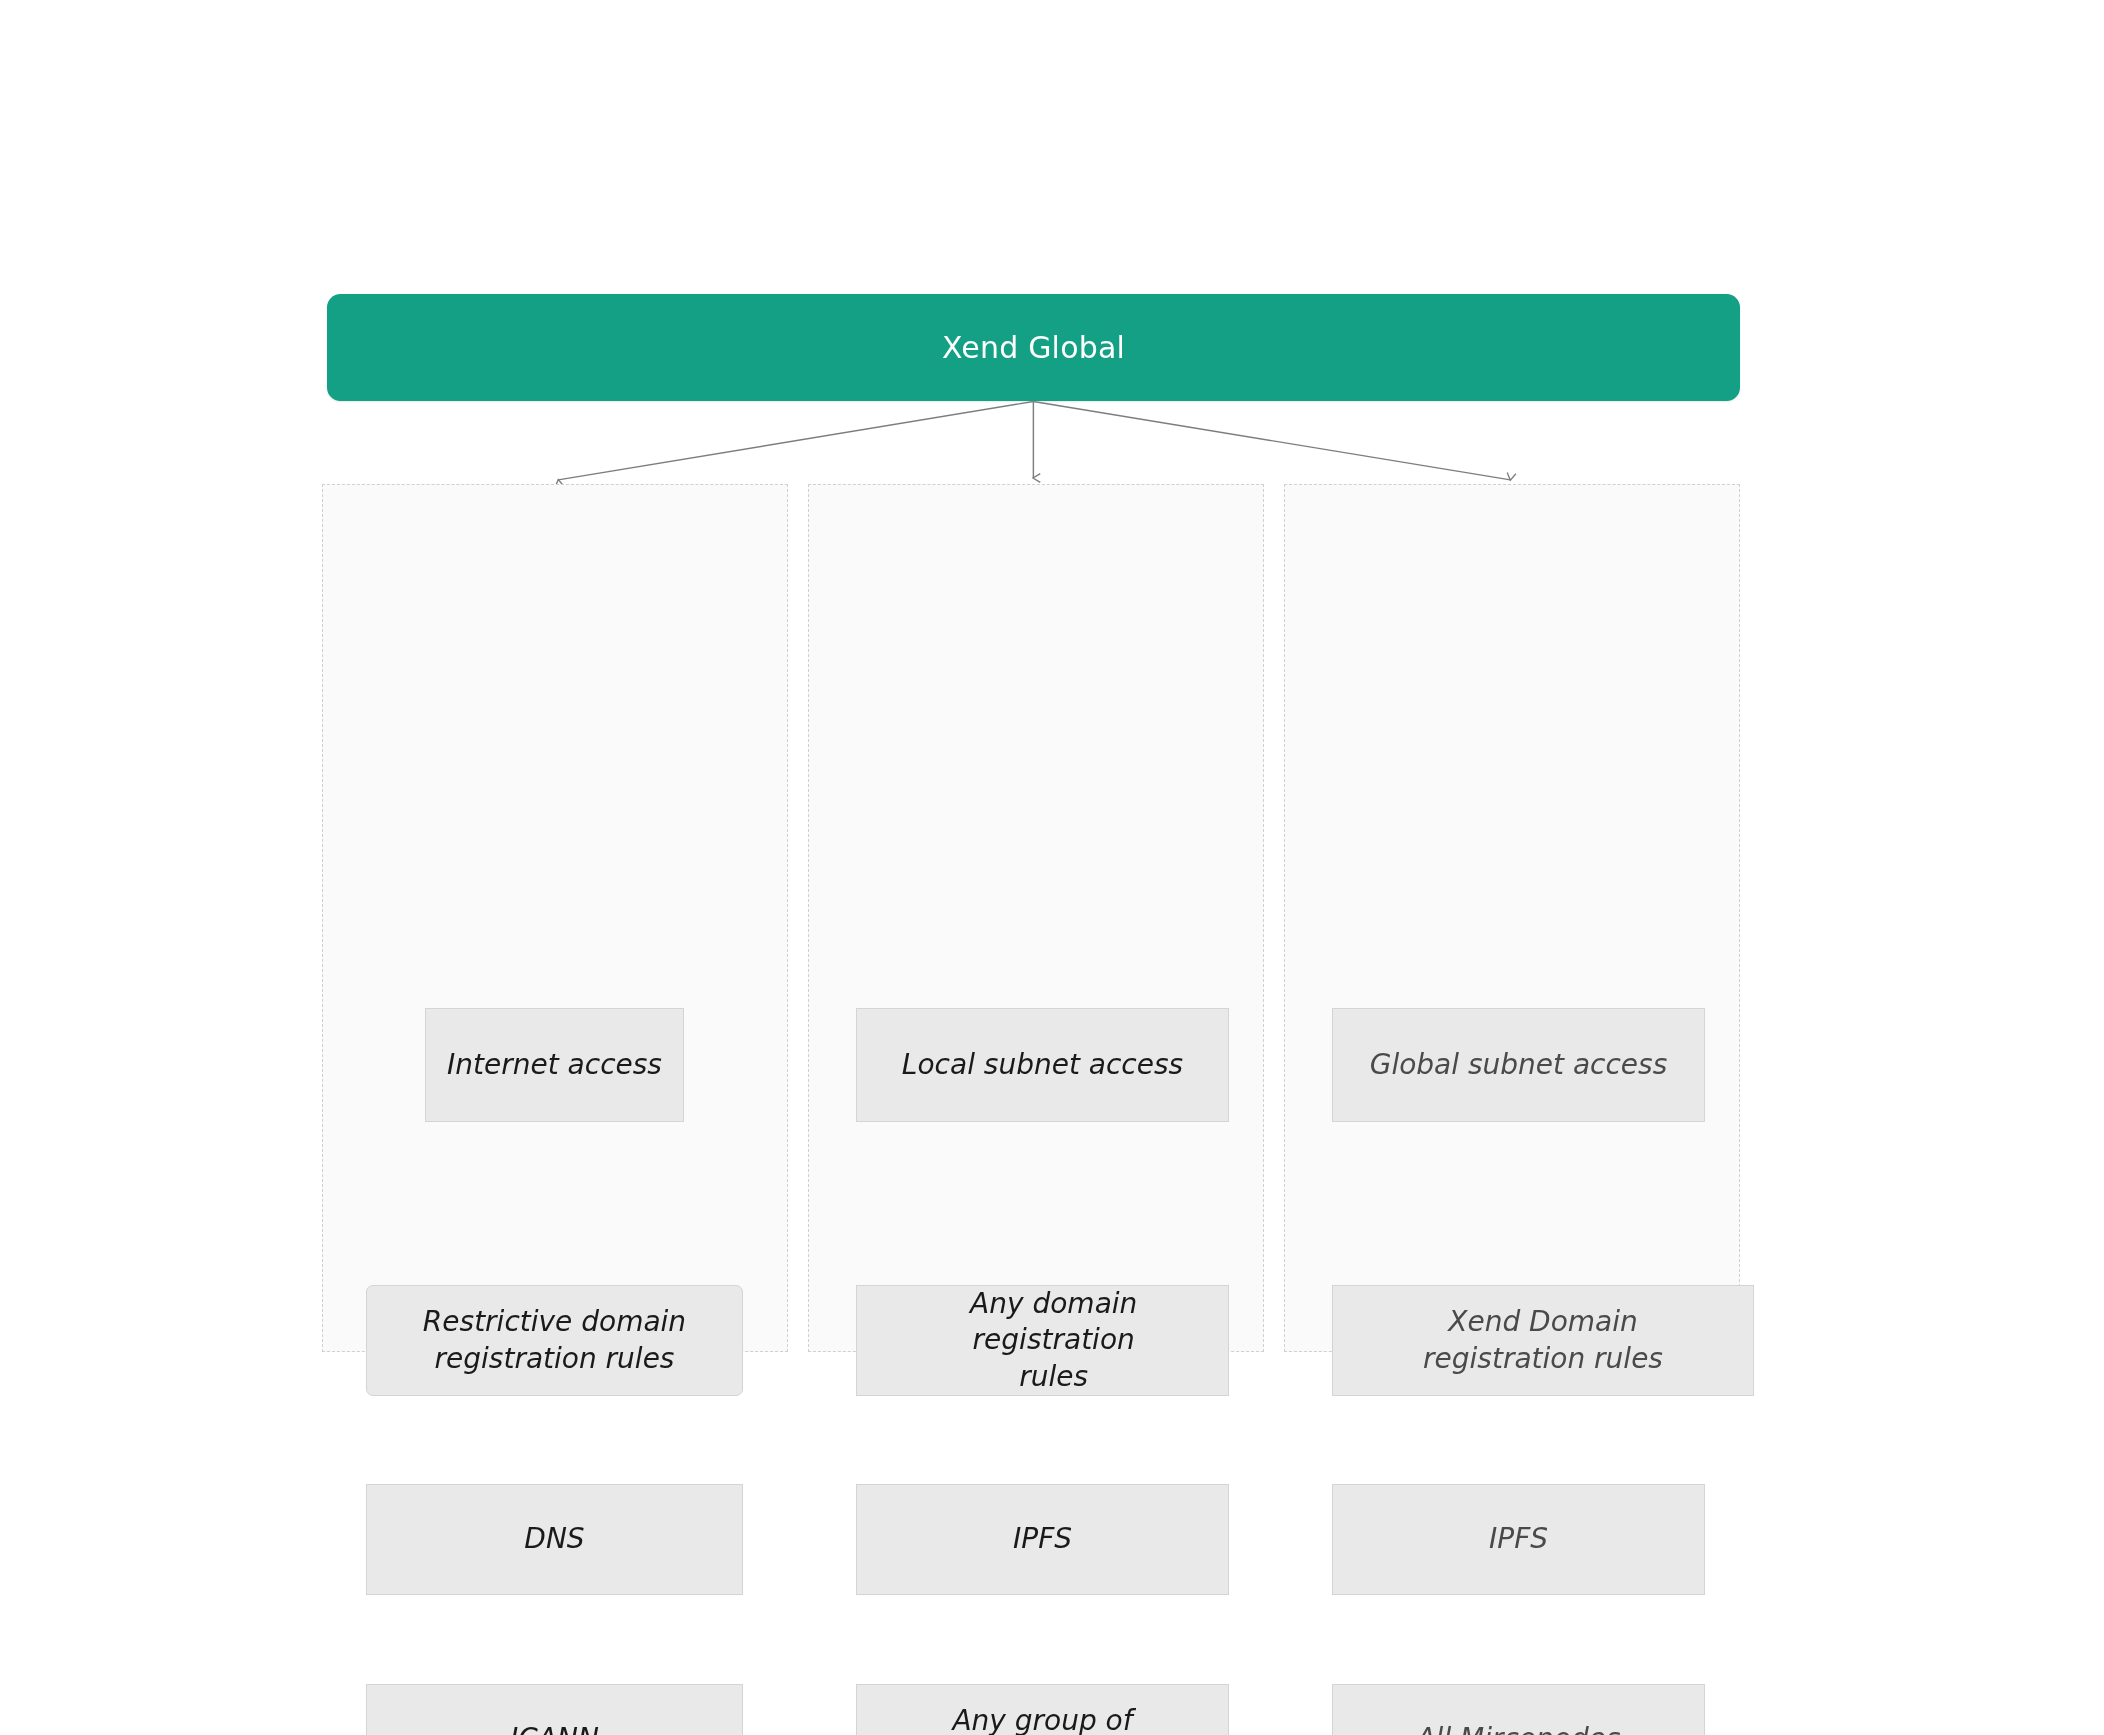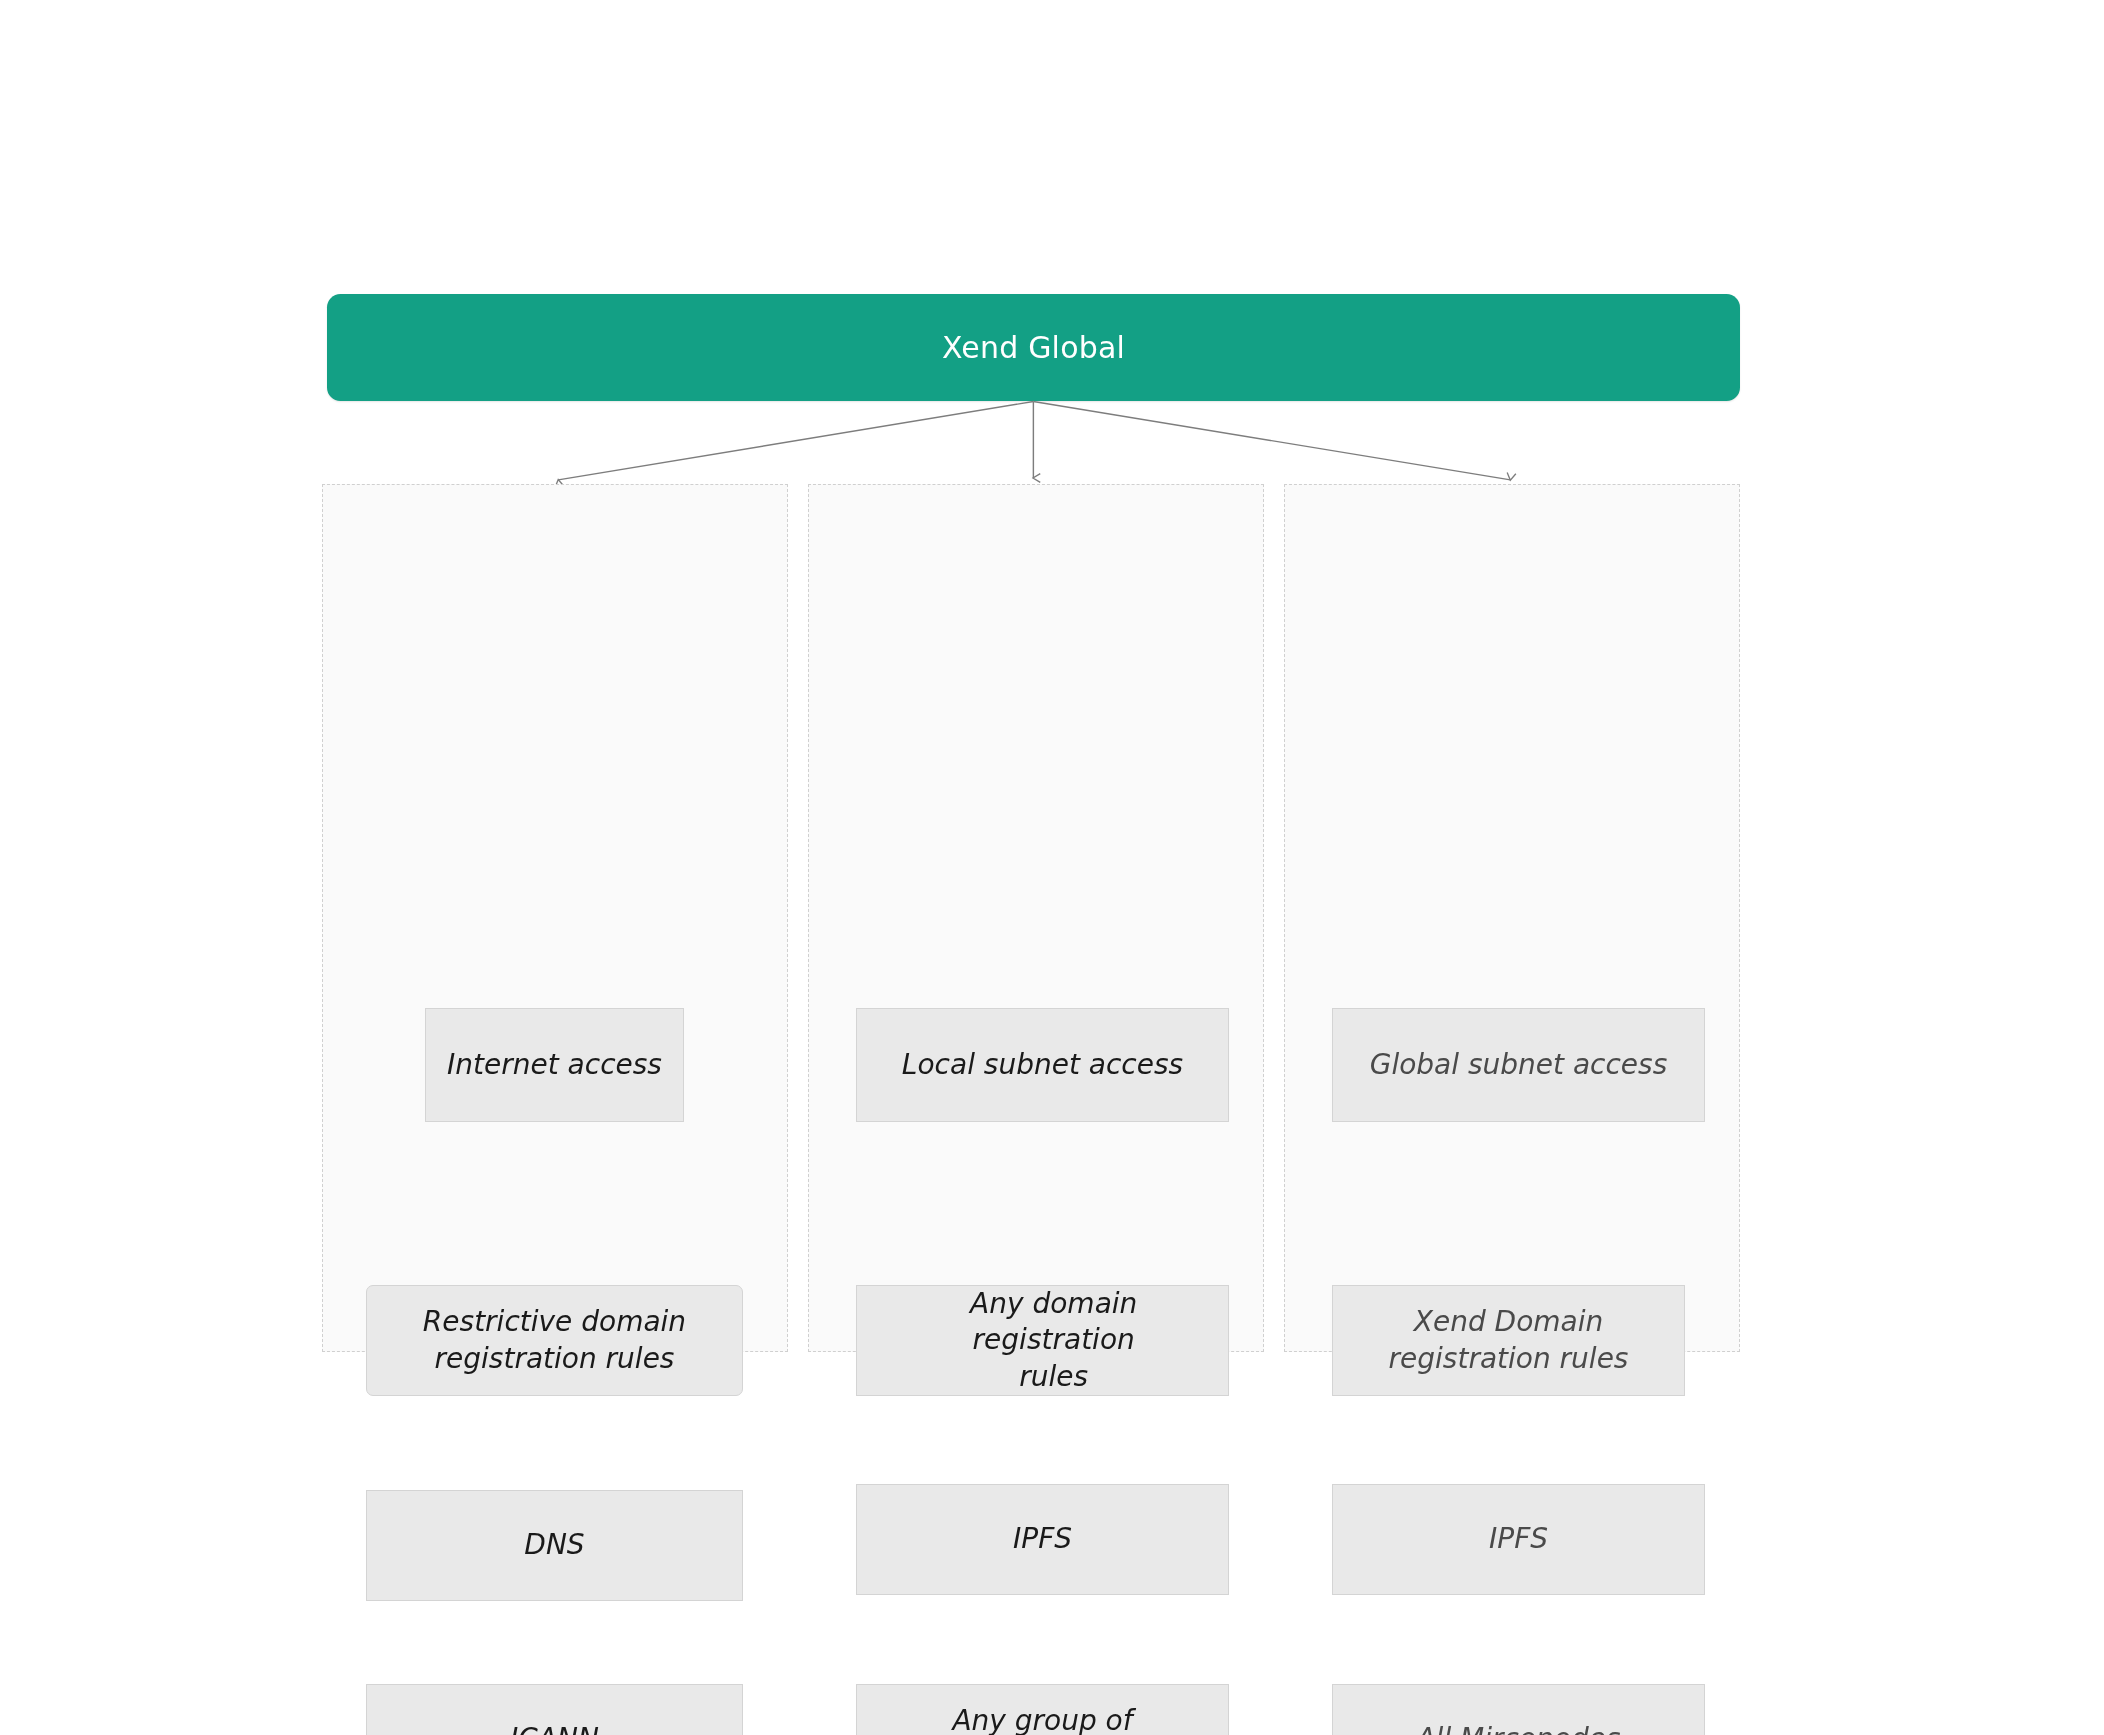--- a/index.html
+++ b/index.html
@@ -92,30 +92,30 @@
 
   
   .row0 { top: 523px;  height: 114px; }
   .row1 { top: 800px;  height: 111px; }
   .row2 { top: 999px; height: 111px; }
   .row3 { top: 1199px; height: 111px; }
 
   
   .c0 .row0 { left: 102px; width: 259px; }
   .c0 .row1 { left: 43px;  width: 377px; border-radius: 7px; }
-  .c0 .row2 { left: 43px;  width: 377px; margin-top: 6px; }
+  .c0 .row2 { left: 43px;  width: 377px; }
   .c0 .row3 { left: 43px;  width: 377px; }
 
   .c1 .row0 { left: 47px;  width: 373px; }
   .c1 .row1 { left: 47px;  width: 373px; padding-left: 32px; }
   .c1 .row2 { left: 47px;  width: 373px; }
   .c1 .row3 { left: 47px;  width: 373px; }
 
   .c2 .row0 { left: 47px;  width: 373px; }
-  .c2 .row1 { left: 47px;  width: 353px; }
+  .c2 .row1 { left: 47px;  width: 422px; }
   .c2 .row2 { left: 47px;  width: 373px; }
   .c2 .row3 { left: 47px;  width: 373px; }
 </style>
 </head>
 <body>
 
 <div id="canvas">
 
   <div class="root-node">
     <span class="root-node-label">Xend Global</span>

